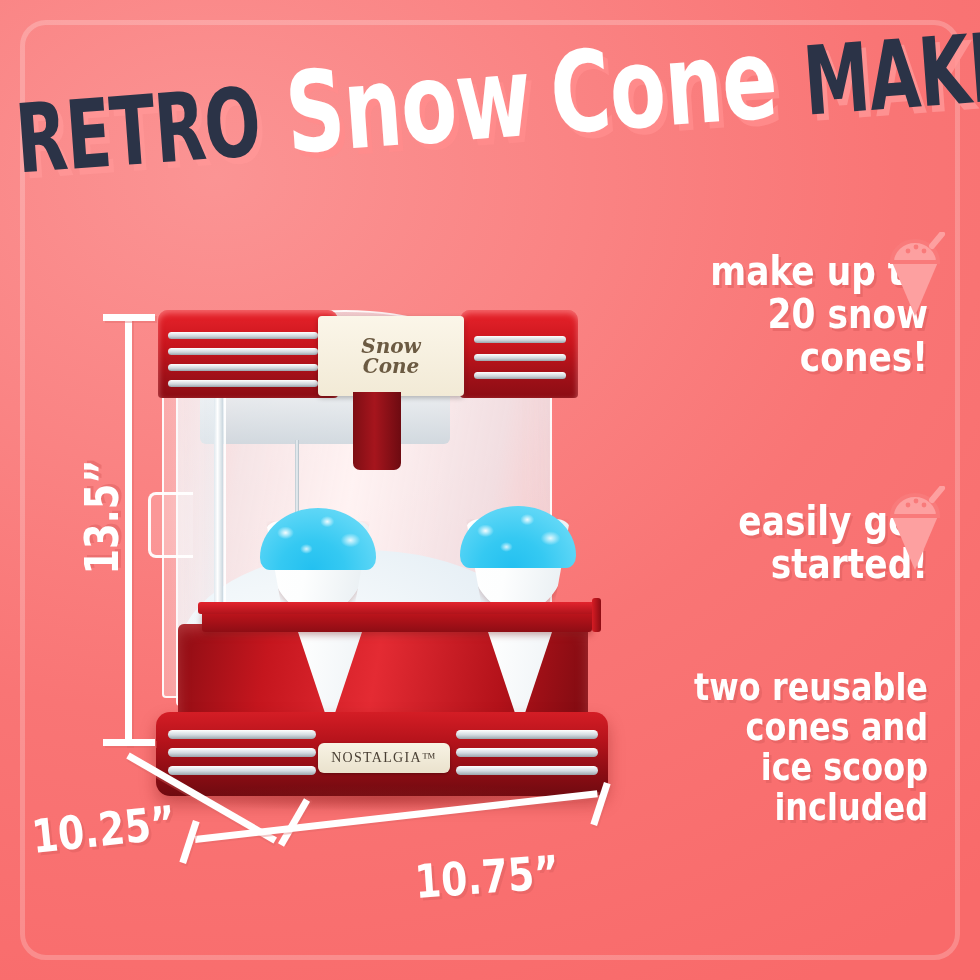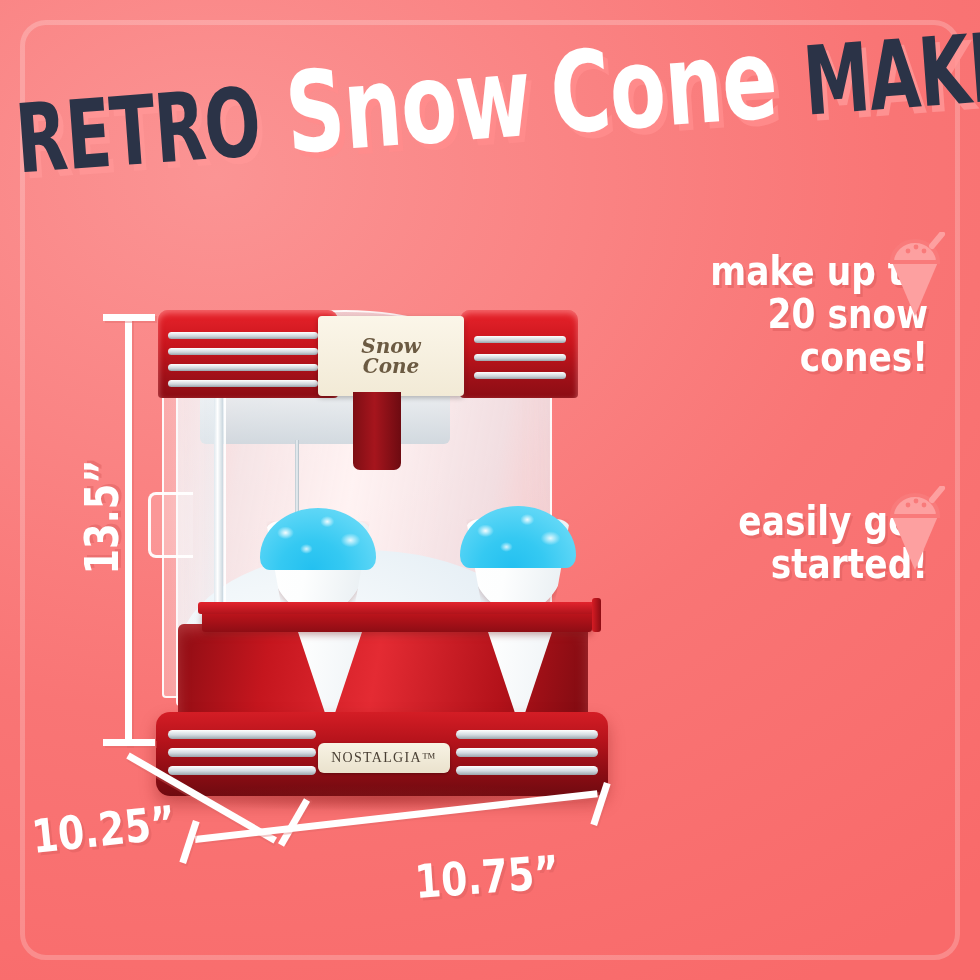--- a/index.html
+++ b/index.html
@@ -308,20 +308,26 @@
   <svg class="cone-icon" id="icon2" viewBox="0 0 62 88">
     <path d="M8 30 H54 L31 84 Z" fill="#fda0a0"></path>
     <path d="M8 30 a23 21 0 0 1 46 0 Z" fill="#fda0a0"></path>
     <path d="M8 30 a23 21 0 0 1 46 0 Z" fill="none" stroke="#f97a7a" stroke-width="4"></path>
     <path d="M48 14 L58 2" stroke="#fda0a0" stroke-width="6" stroke-linecap="round"></path>
     <circle cx="24" cy="19" r="2.4" fill="#f97a7a"></circle>
     <circle cx="32" cy="15" r="2.4" fill="#f97a7a"></circle>
     <circle cx="40" cy="19" r="2.4" fill="#f97a7a"></circle>
   </svg>
 
+  <div class="copy" id="copy3">
+    <span class="ln">two reusable</span>
+    <span class="ln">cones and</span>
+    <span class="ln">ice scoop</span>
+    <span class="ln">included</span>
+  </div>
 
   <div id="machine">
 
     <div class="hopper"></div>
     <div class="ice-shadow"></div>
     <div class="ice-pile"></div>
     <div class="chute"></div>
     <div class="blade-arm"></div>
 
     <div class="door"></div>

